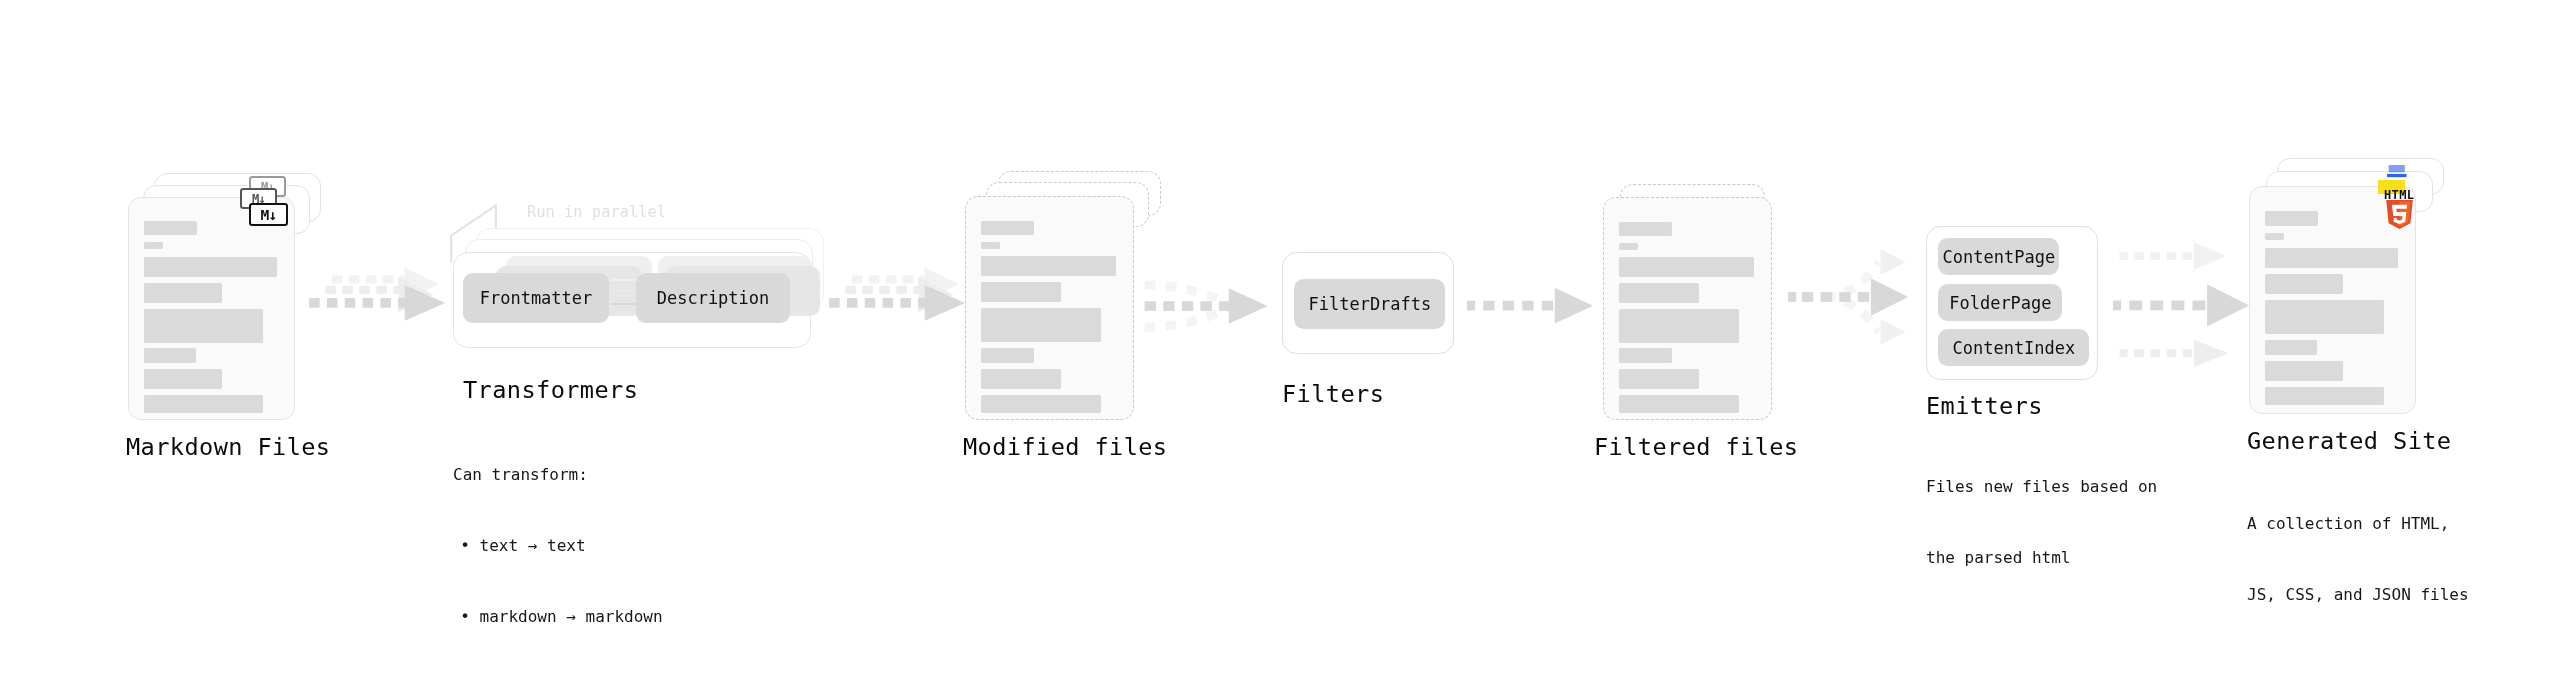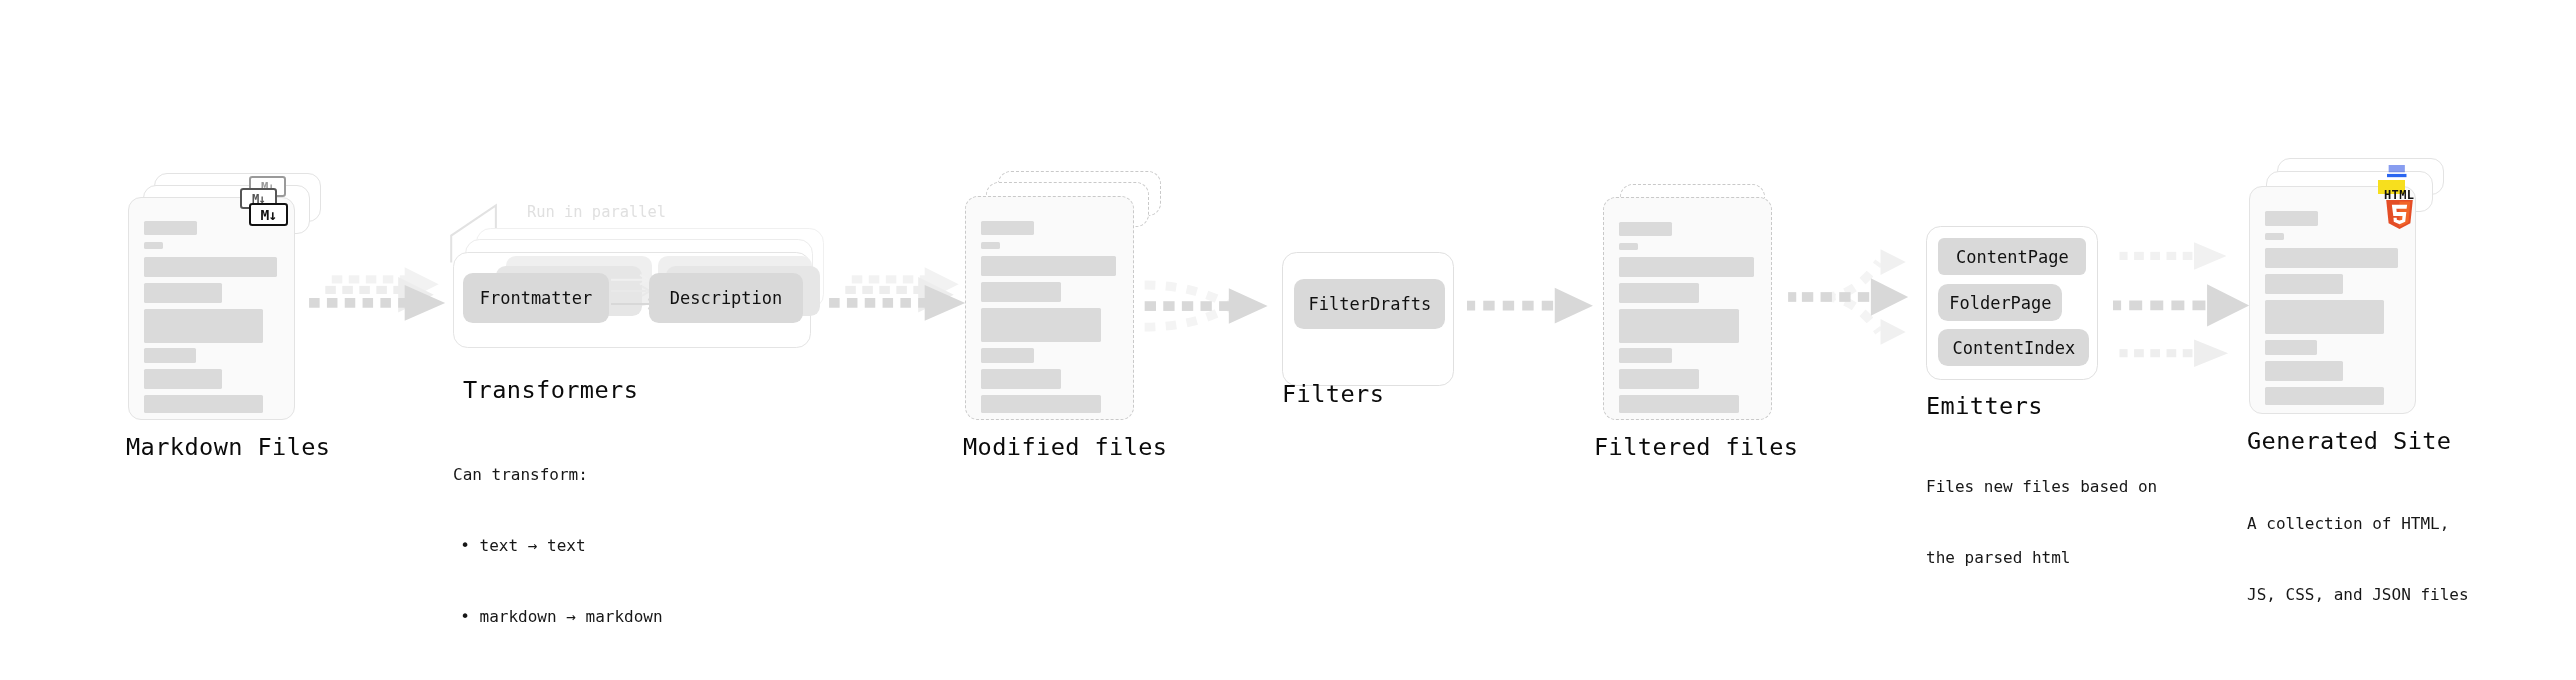--- a/index.html
+++ b/index.html
@@ -164,21 +164,21 @@
         <path d="M0 32 L44 32"></path>
           <path d="M38 26 L48 32 L38 38" stroke-linejoin="round"></path>
       </g>
       <g stroke="#d8d8d8" stroke-width="2.5" fill="none">
         <path d="M0 48 L52 48"></path>
           <path d="M46 42 L56 48 L46 54" stroke-linejoin="round"></path>
       </g>
     </svg>
 
     <div class="chip" style="left:463px; top:273px; width:146px; height:50px;">Frontmatter</div>
-    <div class="chip" style="left:649px; top:273px; width:154px; height:50px;">Description</div>
+    <div class="chip" style="left:636px; top:273px; width:154px; height:50px;">Description</div>
   </div>
   <div class="title" style="left:463px; top:376px;">Transformers</div>
   <div class="subtitle" style="left:453px; top:416px;">
     <div>Can transform:</div>
     <div style="padding-left:7.3px;">• text → text</div>
     <div style="padding-left:7.3px;">• markdown → markdown</div>
     <div style="padding-left:7.3px;">• html → html</div>
   </div>
 
   <svg class="abs" style="left:829px; top:264px; width:146px; height:81px;" viewBox="0 0 180 100" width="146" height="81">
@@ -233,21 +233,21 @@
     <g fill="#d8d8d8">
       <rect x="8" y="46" width="14" height="12"></rect>
         <rect x="31" y="46" width="14" height="12"></rect>
       <rect x="54" y="46" width="14" height="12"></rect>
         <rect x="77" y="46" width="14" height="12"></rect>
       <rect x="100" y="46" width="14" height="12"></rect>
       <path d="M112 30 L160 52 L112 74 Z"></path>
     </g>
   </svg>
 
-  <div class="group" style="left:1282px; top:252px; width:172px; height:134px; border-color:#e0e0e0;">
+  <div class="group" style="left:1282px; top:252px; width:172px; height:102px; border-color:#e0e0e0;">
     <div class="chip" style="left:11.4px; top:26px; width:151px; height:50px;">FilterDrafts</div>
   </div>
   <div class="title" style="left:1282px; top:380px;">Filters</div>
 
   <svg class="abs" style="left:1467px; top:286px; width:130px; height:49px;" viewBox="0 0 160 60" width="130" height="49">
     <g fill="#d8d8d8">
       <rect x="0" y="18" width="10" height="12"></rect>
         <rect x="20" y="18" width="14" height="12"></rect>
       <rect x="44" y="18" width="14" height="12"></rect>
         <rect x="68" y="18" width="14" height="12"></rect>
@@ -284,21 +284,21 @@
       <rect x="10" y="79" width="10" height="12"></rect>
         <rect x="27" y="79" width="14" height="12"></rect>
       <rect x="50" y="79" width="14" height="12"></rect>
         <rect x="73" y="79" width="14" height="12"></rect>
       <rect x="96" y="79" width="14" height="12"></rect>
       <path d="M112 62 L158 85 L112 108 Z"></path>
     </g>
   </svg>
 
   <div class="group" style="left:1926px; top:226px; width:172px; height:154px; border-color:#e0e0e0;">
-    <div class="chip" style="left:11.4px; top:11.4px; width:148px; height:37px;border-radius:6px;">ContentPage</div>
+    <div class="chip" style="left:11.4px; top:11.4px; width:121px; height:37px;">ContentPage</div>
     <div class="chip" style="left:11.4px; top:57px; width:124px; height:37px;">FolderPage</div>
     <div class="chip" style="left:11.4px; top:102px; width:151px; height:37px;">ContentIndex</div>
   </div>
   <div class="title" style="left:1926px; top:392px;">Emitters</div>
   <div class="subtitle" style="left:1926px; top:428px;">
     <div>Files new files based on</div>
     <div>the parsed html</div>
   </div>
 
   <svg class="abs" style="left:2113px; top:234px; width:150px; height:146px;" viewBox="0 0 185 180" width="150" height="146">

